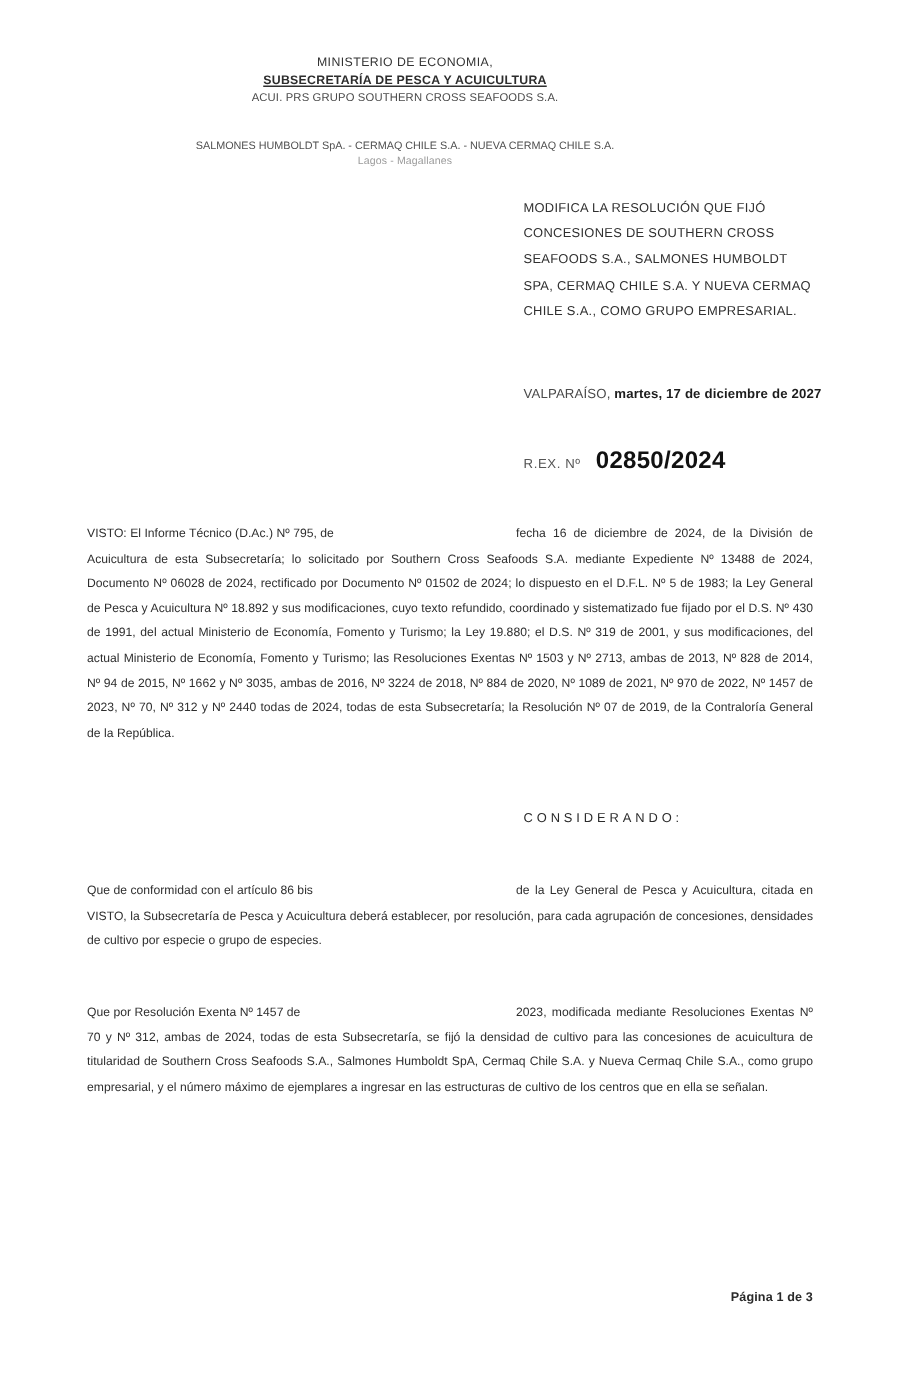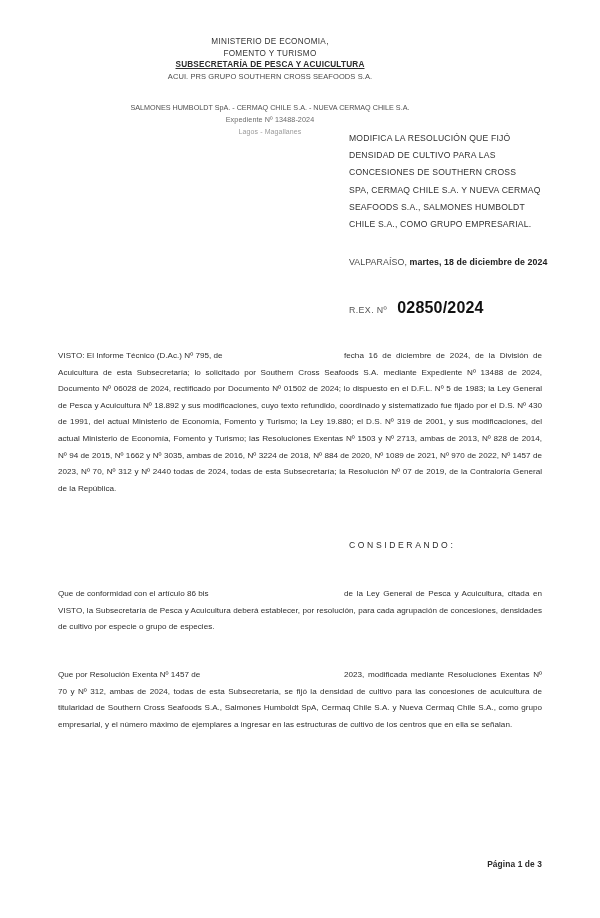--- a/index.html
+++ b/index.html
@@ -179,40 +179,37 @@
     letter-spacing: 0.1px;
   }
 </style>
 </head>
 <body>
 
 <div class="page">
 
   <div class="doc-header">
     <div class="hline l1">MINISTERIO DE ECONOMIA,</div>
-    <div class="hline l2">FOMENTO Y TURISMO</div>
     <div class="hline l3">SUBSECRETARÍA DE PESCA Y ACUICULTURA</div>
     <div class="hline l4">ACUI. PRS GRUPO SOUTHERN CROSS SEAFOODS S.A.</div>
     <div class="hline l5">SALMONES HUMBOLDT SpA. - CERMAQ CHILE S.A. - NUEVA CERMAQ CHILE S.A.</div>
-    <div class="hline l6">Expediente Nº 13488-2024</div>
     <div class="hline l7">Lagos - Magallanes</div>
   </div>
 
   <div class="title-block">
     <span class="tline spread">MODIFICA LA RESOLUCIÓN QUE FIJÓ</span>
-    <span class="tline spread">DENSIDAD DE CULTIVO PARA LAS</span>
     <span class="tline spread">CONCESIONES DE SOUTHERN CROSS</span>
+    <span class="tline spread">SEAFOODS S.A., SALMONES HUMBOLDT</span>
     <span class="tline">SPA, CERMAQ CHILE S.A. Y NUEVA CERMAQ</span>
-    <span class="tline spread">SEAFOODS S.A., SALMONES HUMBOLDT</span>
     <span class="tline">CHILE S.A., COMO GRUPO EMPRESARIAL.</span>
   </div>
 
   <div class="place-date">
     <span class="city">VALPARAÍSO,</span>
-    <span class="date">martes, 18 de diciembre de 2024</span>
+    <span class="date">martes, 17 de diciembre de 2027</span>
   </div>
 
   <div class="res-number">
     <span class="rlabel">R.EX. Nº</span><span class="rvalue">02850/2024</span>
   </div>
 
   <div class="body-par par-visto">
     <span class="lead">VISTO: El Informe Técnico (D.Ac.) Nº 795, de</span><span>fecha 16 de diciembre de 2024, de la División de Acuicultura de esta Subsecretaría; lo solicitado por Southern Cross Seafoods S.A. mediante Expediente Nº 13488 de 2024, Documento Nº 06028 de 2024, rectificado por Documento Nº 01502 de 2024; lo dispuesto en el D.F.L. Nº 5 de 1983; la Ley General de Pesca y Acuicultura Nº 18.892 y sus modificaciones, cuyo texto refundido, coordinado y sistematizado fue fijado por el D.S. Nº 430 de 1991, del actual Ministerio de Economía, Fomento y Turismo; la Ley 19.880; el D.S. Nº 319 de 2001, y sus modificaciones, del actual Ministerio de Economía, Fomento y Turismo; las Resoluciones Exentas Nº 1503 y Nº 2713, ambas de 2013, Nº 828 de 2014, Nº 94 de 2015, Nº 1662 y Nº 3035, ambas de 2016, Nº 3224 de 2018, Nº 884 de 2020, Nº 1089 de 2021, Nº 970 de 2022, Nº 1457 de 2023, Nº 70, Nº 312 y Nº 2440 todas de 2024, todas de esta Subsecretaría; la Resolución Nº 07 de 2019, de la Contraloría General de la República.</span>
   </div>
 

